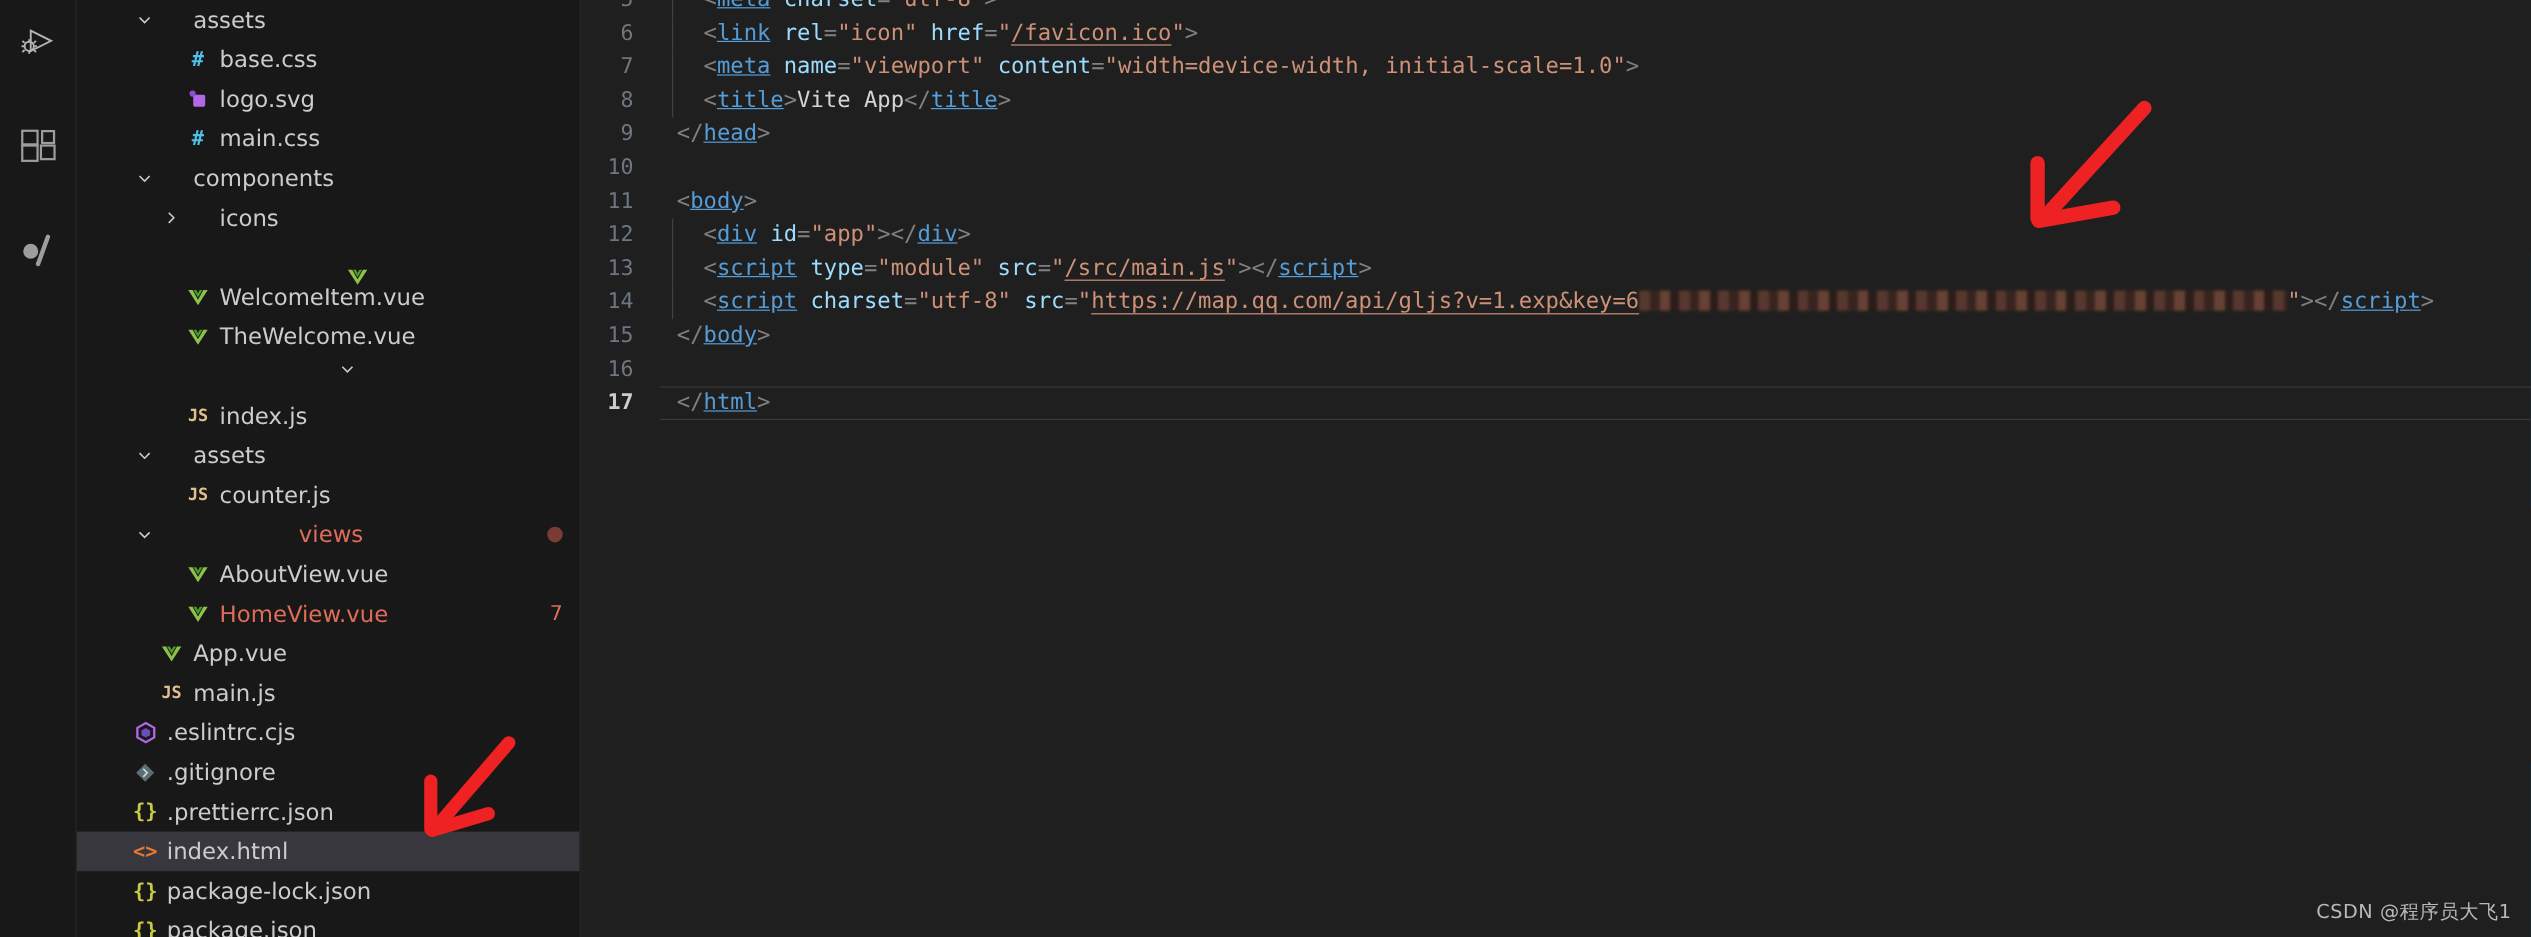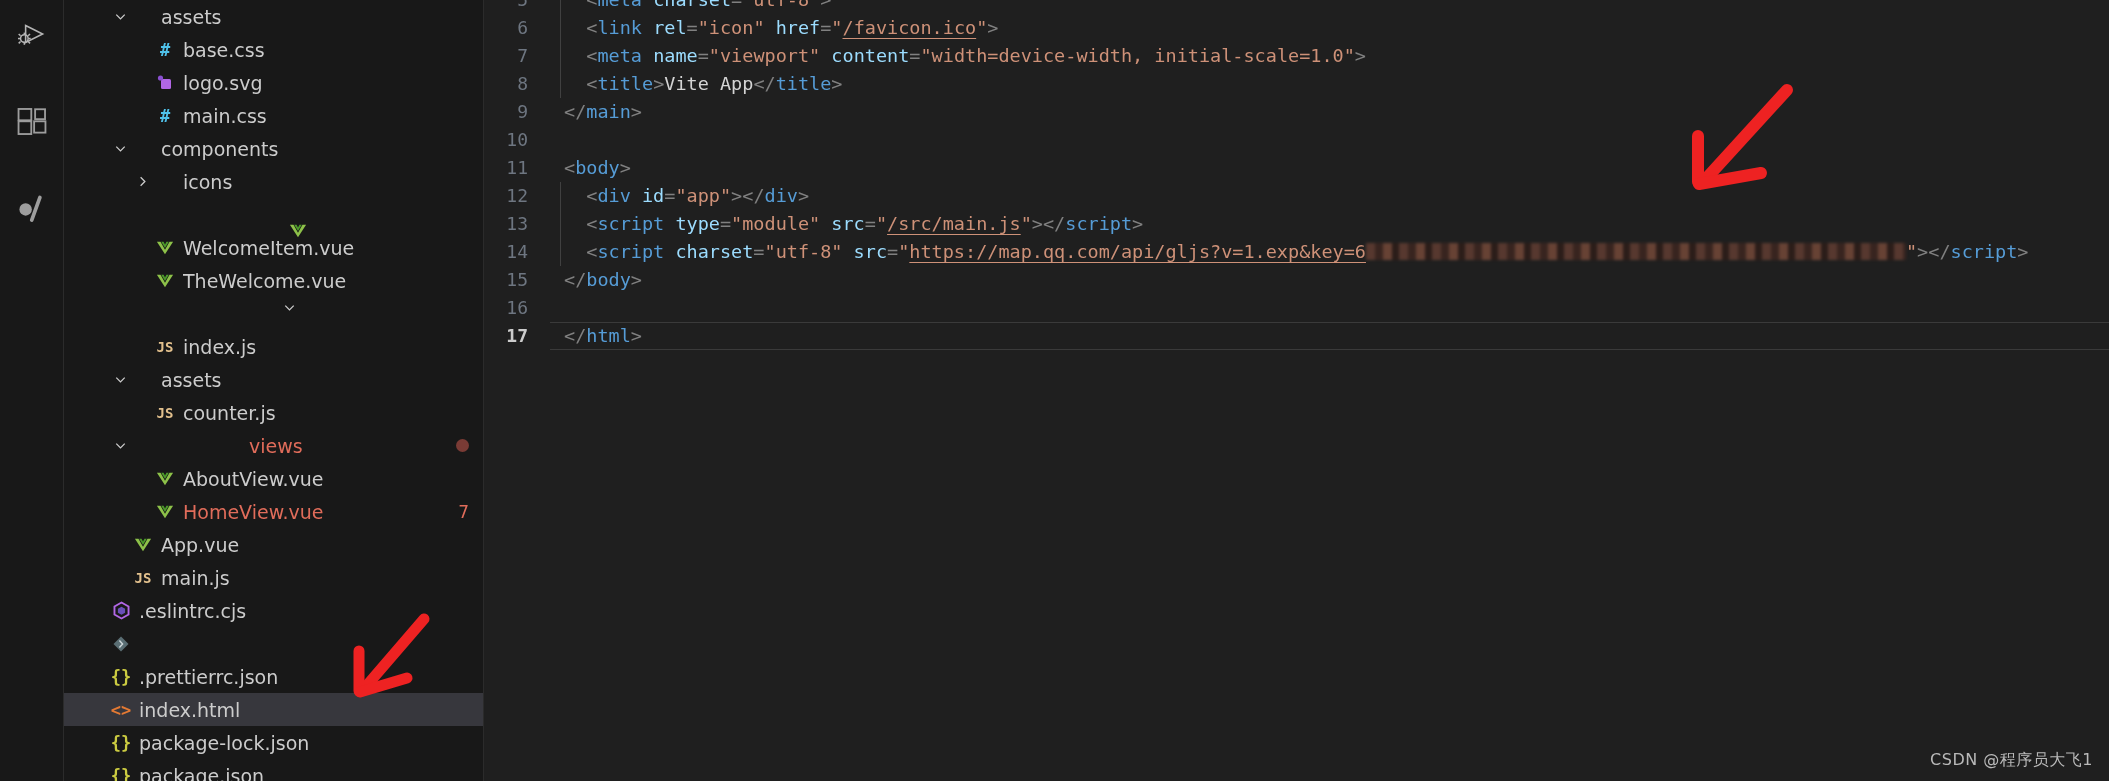--- a/index.html
+++ b/index.html
@@ -148,21 +148,21 @@
     left: 76px;
     top: 0;
     bottom: 0;
     width: 1px;
     background: #404040;
   }
   .code-text { padding-left: 14px; position: relative; }
 
   
   .t-punct  { color: #808080; }
-  .t-tag    { color: #569cd6; }
+  .t-tag    { color: #569cd6; text-decoration: underline; }
   .t-attr   { color: #9cdcfe; }
   .t-str    { color: #ce9178; }
   .t-text   { color: #d4d4d4; }
   .t-link   { color: #ce9178; text-decoration: underline; text-underline-offset: 4px; }
 
   .blur-key {
     display: inline-block;
     vertical-align: -2px;
     height: 17px;
     background:
@@ -393,20 +393,21 @@
           <span class="label c-default">.eslintrc.cjs</span>
         </div>
         <div class="row" style="padding-left: 24px;">
           <span class="twisty"></span>
           <span class="ficon c-gray">
             <svg width="18" height="18" viewBox="0 0 18 18">
               <polygon points="9,1.5 16.5,9 9,16.5 1.5,9" fill="#5a6e74"></polygon>
               <path d="M7.4 5.6 L10.6 9 L7.4 12.4" stroke="#cfd8da" stroke-width="1.4" fill="none"></path>
             </svg>
           </span>
+          <span class="label c-default">.gitignore</span>
         </div>
         <div class="row" style="padding-left: 24px;">
           <span class="twisty"></span>
           <span class="ficon c-json">{}</span>
           <span class="label c-default">.prettierrc.json</span>
         </div>
         <div class="row selected" style="padding-left: 24px;">
           <span class="twisty"></span>
           <span class="ficon c-html">&lt;&gt;</span>
           <span class="label c-default">index.html</span>
@@ -429,21 +430,21 @@
       <path d="M31 87 L78 73" stroke="#ee2222" stroke-width="11" stroke-linecap="round" fill="none"></path>
     </svg>
   </div>
 
   <div class="editor">
     <div class="code-area" id="code-area">
         <div class="cline" style="margin-top: -14px;"><div class="gutter">5</div><span class="indent-guide"></span><div class="code-text"><span class="t-text">  </span><span class="t-punct">&lt;</span><span class="t-tag">meta</span><span class="t-text"> </span><span class="t-attr">charset</span><span class="t-punct">=</span><span class="t-str">"utf-8"</span><span class="t-punct">&gt;</span></div></div>
         <div class="cline"><div class="gutter">6</div><span class="indent-guide"></span><div class="code-text"><span class="t-text">  </span><span class="t-punct">&lt;</span><span class="t-tag">link</span><span class="t-text"> </span><span class="t-attr">rel</span><span class="t-punct">=</span><span class="t-str">"icon"</span><span class="t-text"> </span><span class="t-attr">href</span><span class="t-punct">=</span><span class="t-str">"</span><span class="t-link">/favicon.ico</span><span class="t-str">"</span><span class="t-punct">&gt;</span></div></div>
         <div class="cline"><div class="gutter">7</div><span class="indent-guide"></span><div class="code-text"><span class="t-text">  </span><span class="t-punct">&lt;</span><span class="t-tag">meta</span><span class="t-text"> </span><span class="t-attr">name</span><span class="t-punct">=</span><span class="t-str">"viewport"</span><span class="t-text"> </span><span class="t-attr">content</span><span class="t-punct">=</span><span class="t-str">"width=device-width, initial-scale=1.0"</span><span class="t-punct">&gt;</span></div></div>
         <div class="cline"><div class="gutter">8</div><span class="indent-guide"></span><div class="code-text"><span class="t-text">  </span><span class="t-punct">&lt;</span><span class="t-tag">title</span><span class="t-punct">&gt;</span><span class="t-text">Vite App</span><span class="t-punct">&lt;/</span><span class="t-tag">title</span><span class="t-punct">&gt;</span></div></div>
-        <div class="cline"><div class="gutter">9</div><div class="code-text"><span class="t-punct">&lt;/</span><span class="t-tag">main</span><span class="t-punct">&gt;</span></div></div>
+        <div class="cline"><div class="gutter">9</div><div class="code-text"><span class="t-punct">&lt;/</span><span class="t-tag">head</span><span class="t-punct">&gt;</span></div></div>
         <div class="cline"><div class="gutter">10</div><div class="code-text"></div></div>
         <div class="cline"><div class="gutter">11</div><div class="code-text"><span class="t-punct">&lt;</span><span class="t-tag">body</span><span class="t-punct">&gt;</span></div></div>
         <div class="cline"><div class="gutter">12</div><span class="indent-guide"></span><div class="code-text"><span class="t-text">  </span><span class="t-punct">&lt;</span><span class="t-tag">div</span><span class="t-text"> </span><span class="t-attr">id</span><span class="t-punct">=</span><span class="t-str">"app"</span><span class="t-punct">&gt;</span><span class="t-punct">&lt;/</span><span class="t-tag">div</span><span class="t-punct">&gt;</span></div></div>
         <div class="cline"><div class="gutter">13</div><span class="indent-guide"></span><div class="code-text"><span class="t-text">  </span><span class="t-punct">&lt;</span><span class="t-tag">script</span><span class="t-text"> </span><span class="t-attr">type</span><span class="t-punct">=</span><span class="t-str">"module"</span><span class="t-text"> </span><span class="t-attr">src</span><span class="t-punct">=</span><span class="t-str">"</span><span class="t-link">/src/main.js</span><span class="t-str">"</span><span class="t-punct">&gt;</span><span class="t-punct">&lt;/</span><span class="t-tag">script</span><span class="t-punct">&gt;</span></div></div>
         <div class="cline"><div class="gutter">14</div><span class="indent-guide"></span><div class="code-text"><span class="t-text">  </span><span class="t-punct">&lt;</span><span class="t-tag">script</span><span class="t-text"> </span><span class="t-attr">charset</span><span class="t-punct">=</span><span class="t-str">"utf-8"</span><span class="t-text"> </span><span class="t-attr">src</span><span class="t-punct">=</span><span class="t-str">"</span><span class="t-link">https://map.qq.com/api/gljs?v=1.exp&amp;key=6</span><span class="blur-key" style="width: 540px;"></span><span class="t-str">"</span><span class="t-punct">&gt;</span><span class="t-punct">&lt;/</span><span class="t-tag">script</span><span class="t-punct">&gt;</span></div></div>
         <div class="cline"><div class="gutter">15</div><div class="code-text"><span class="t-punct">&lt;/</span><span class="t-tag">body</span><span class="t-punct">&gt;</span></div></div>
         <div class="cline"><div class="gutter">16</div><div class="code-text"></div></div>
         <div class="cline current"><div class="gutter">17</div><div class="code-text"><span class="t-punct">&lt;/</span><span class="t-tag">html</span><span class="t-punct">&gt;</span></div></div>
       </div>
 

